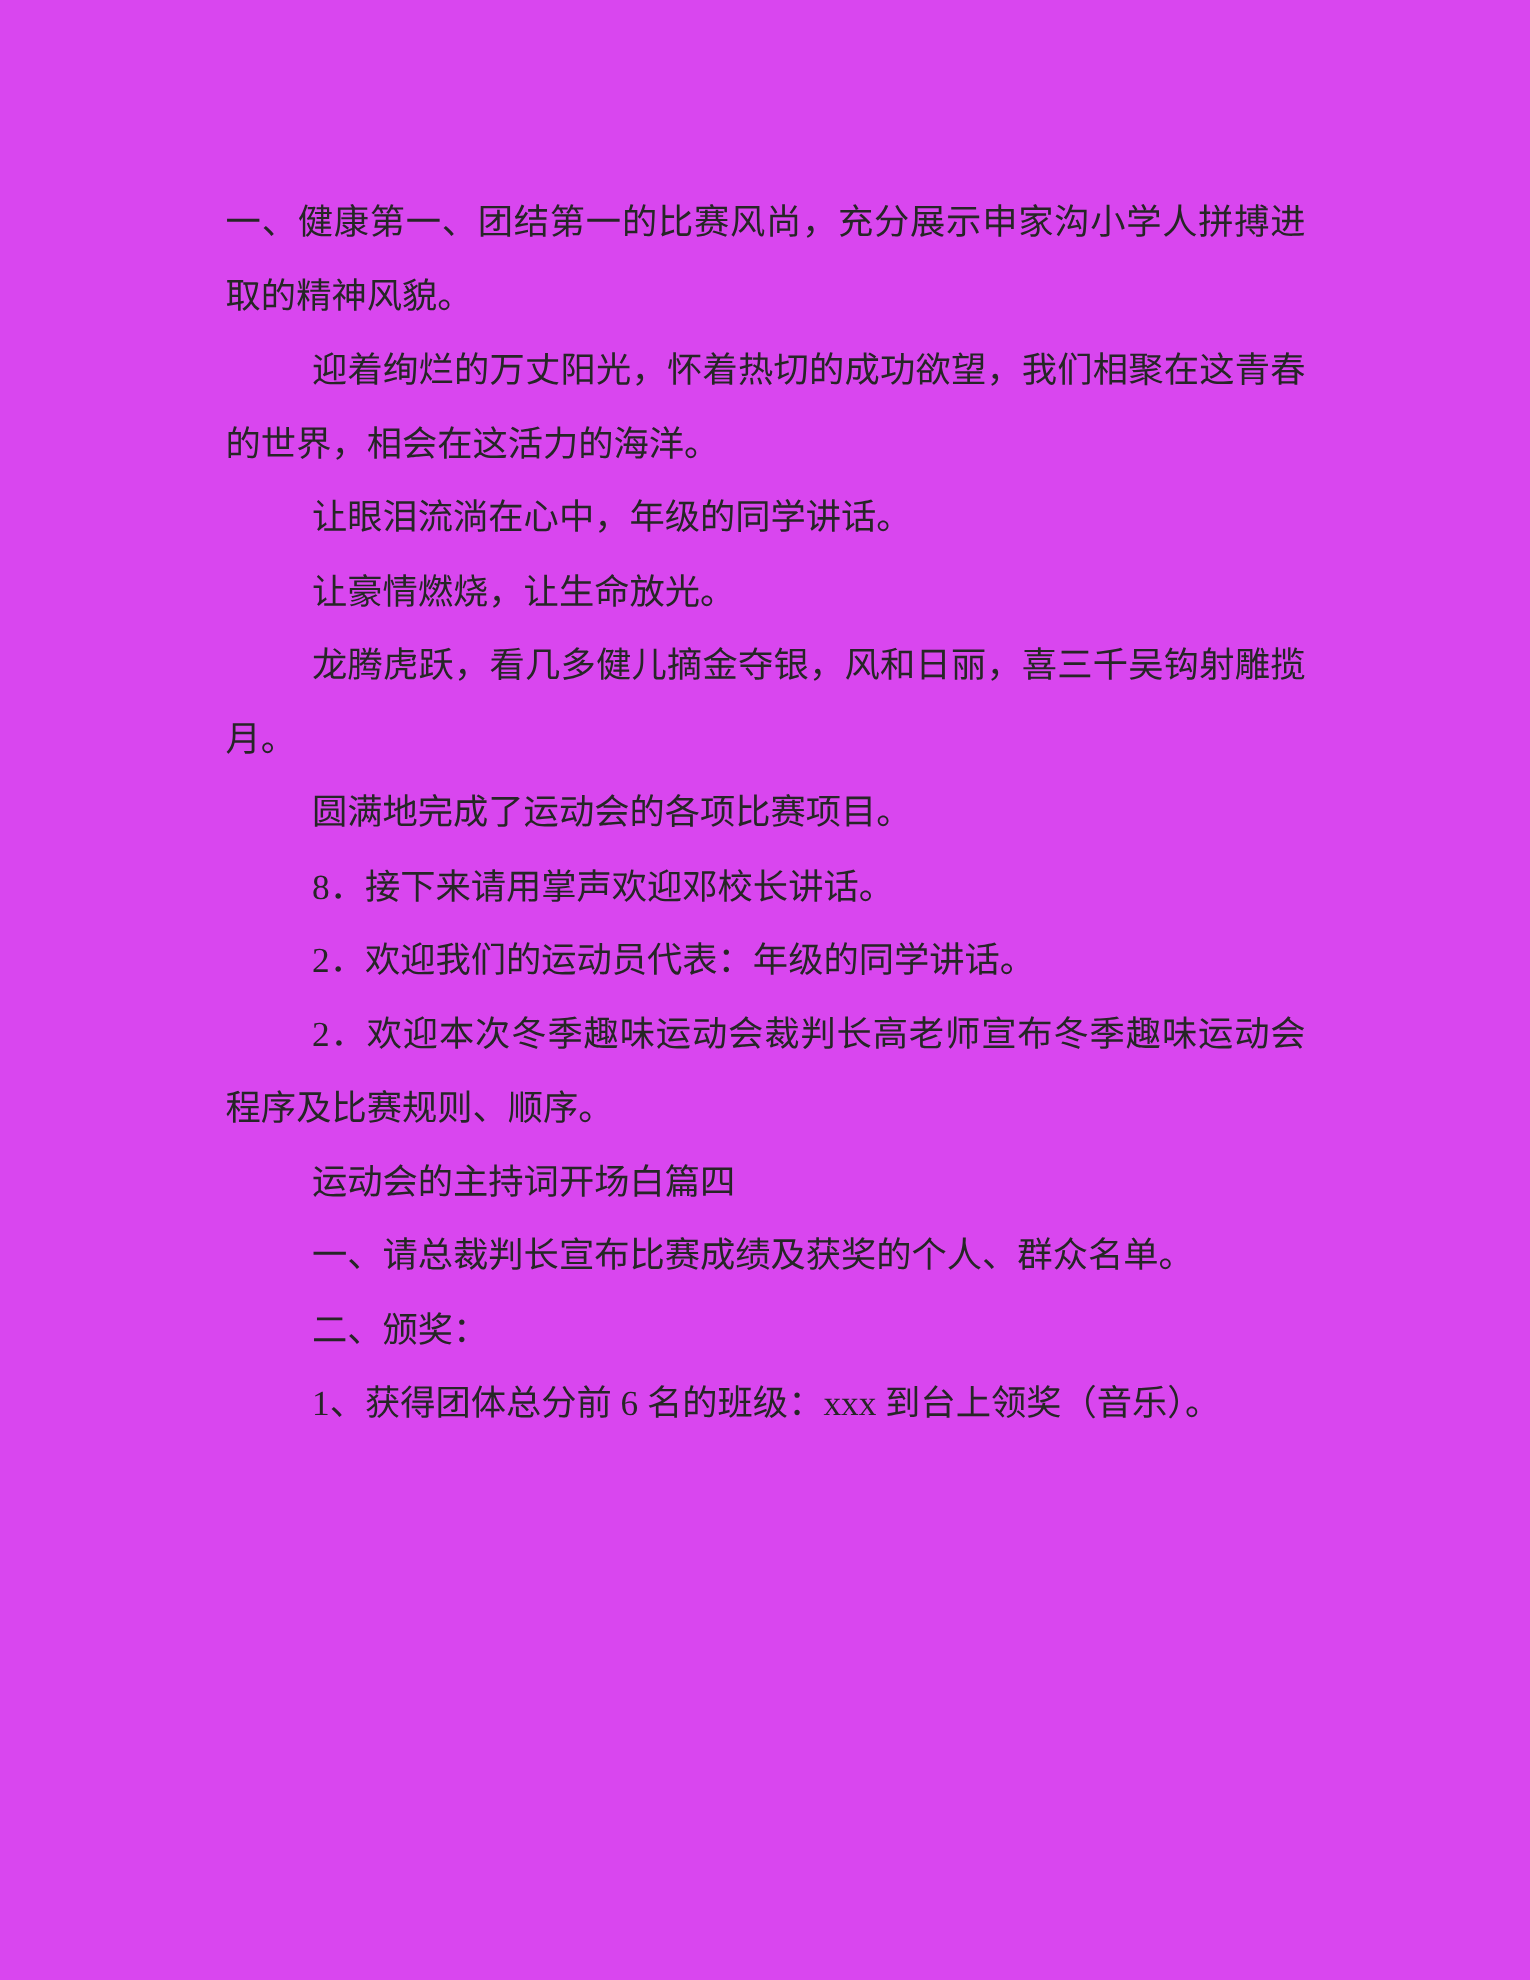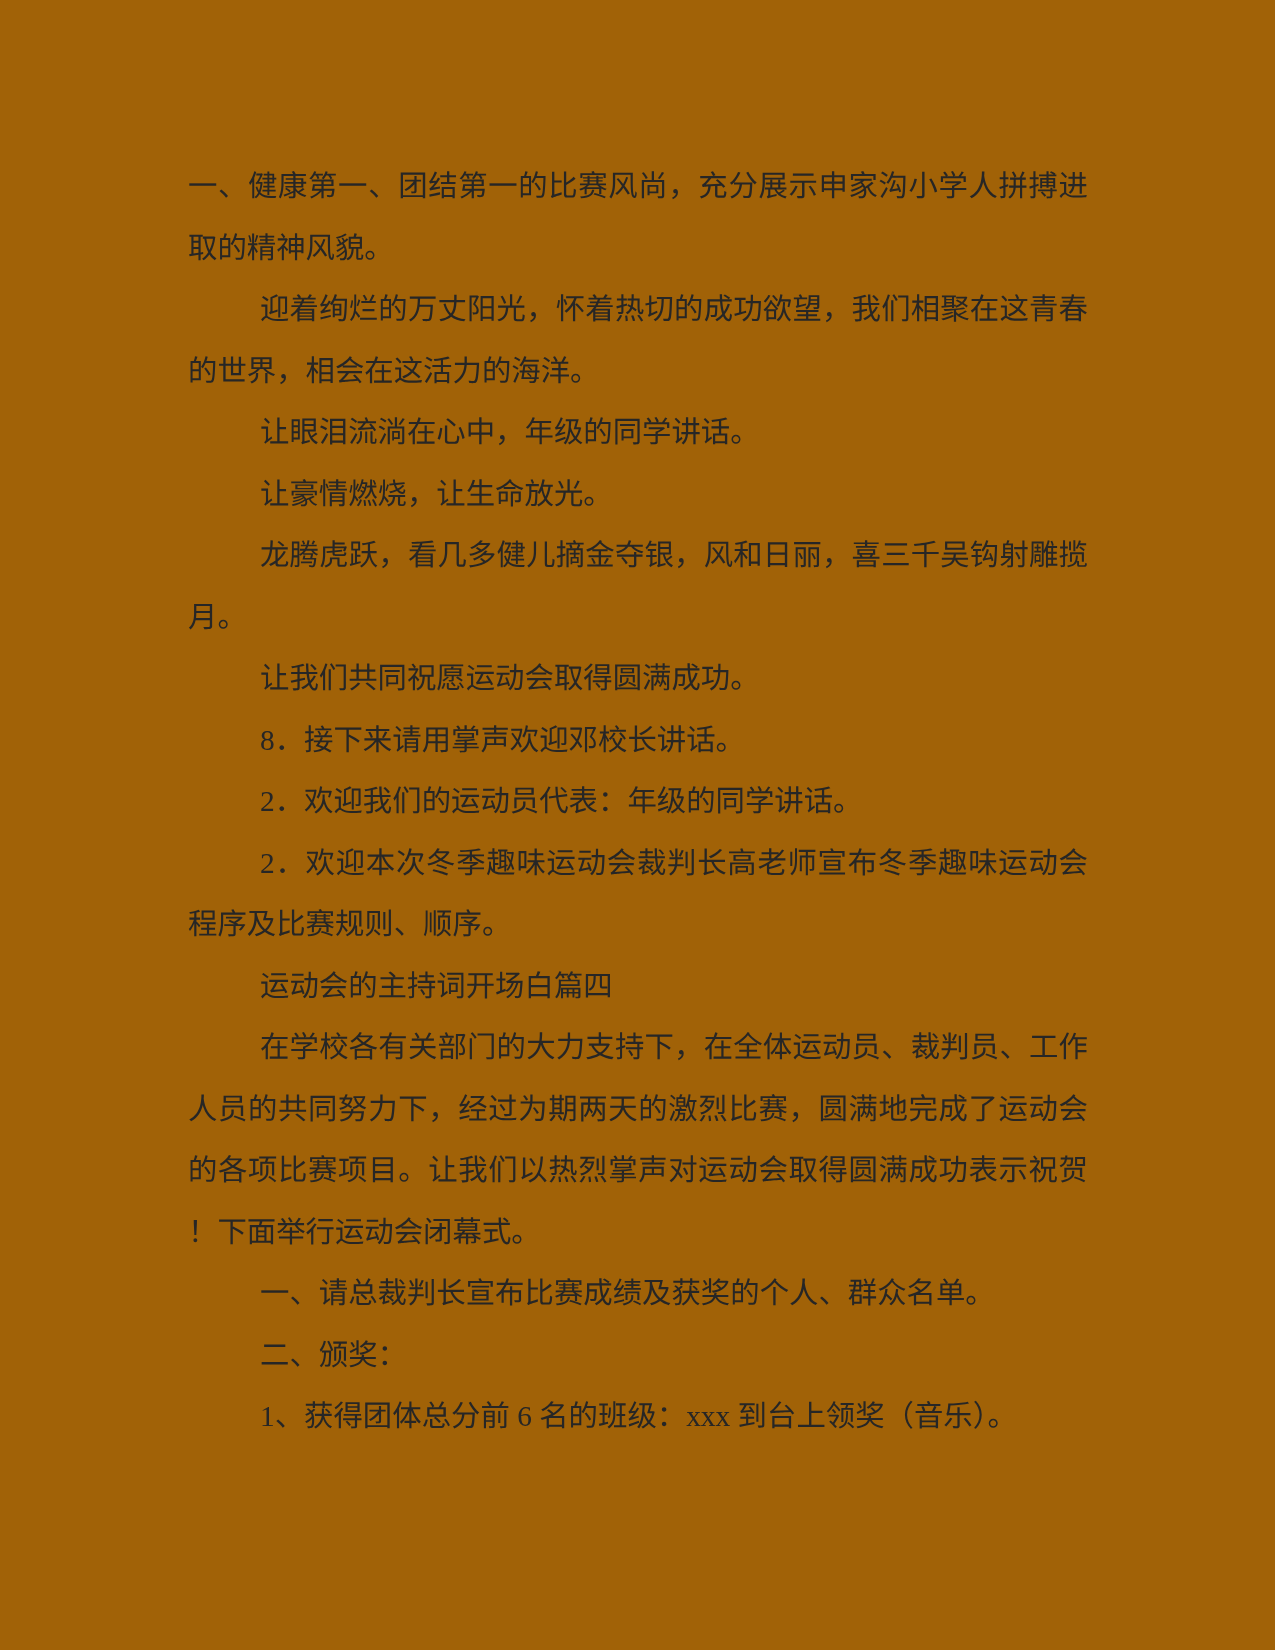--- a/index.html
+++ b/index.html
@@ -13,21 +13,21 @@
     overflow: hidden;
     position: relative;
     font-family: "Liberation Serif", "DejaVu Serif", serif;
   }
   .doc-page {
     position: absolute;
     left: 0;
     top: 0;
     width: 1275px;
     height: 1650px;
-    background: #a16207;
+    background: #d946ef;
   }
   .doc-body {
     position: absolute;
     left: 188px;
     top: 156px;
     width: 900px;
     color: #262626;
     font-size: 29.4px;
     line-height: 61.5px;
     text-align: justify;
@@ -48,23 +48,22 @@
 </head>
 <body style="background: rgb(255, 255, 255);">
 
 <div class="doc-page">
   <div class="doc-body" id="doc-body" style="color: rgb(38, 38, 38);">
       <p class="para">一、健康第一、团结第一的比赛风尚，充分展示申家沟小学人拼搏进取的精神风貌。</p>
       <p class="para indent">迎着绚烂的万丈阳光，怀着热切的成功欲望，我们相聚在这青春的世界，相会在这活力的海洋。</p>
       <p class="para indent">让眼泪流淌在心中，年级的同学讲话。</p>
       <p class="para indent">让豪情燃烧，让生命放光。</p>
       <p class="para indent">龙腾虎跃，看几多健儿摘金夺银，风和日丽，喜三千吴钩射雕揽月。</p>
-      <p class="para indent">让我们共同祝愿运动会取得圆满成功。</p>
+      <p class="para indent">圆满地完成了运动会的各项比赛项目。</p>
       <p class="para indent">8．接下来请用掌声欢迎邓校长讲话。</p>
       <p class="para indent">2．欢迎我们的运动员代表：年级的同学讲话。</p>
       <p class="para indent">2．欢迎本次冬季趣味运动会裁判长高老师宣布冬季趣味运动会程序及比赛规则、顺序。</p>
       <p class="para indent">运动会的主持词开场白篇四</p>
-      <p class="para indent">在学校各有关部门的大力支持下，在全体运动员、裁判员、工作人员的共同努力下，经过为期两天的激烈比赛，圆满地完成了运动会的各项比赛项目。让我们以热烈掌声对运动会取得圆满成功表示祝贺！下面举行运动会闭幕式。</p>
       <p class="para indent">一、请总裁判长宣布比赛成绩及获奖的个人、群众名单。</p>
       <p class="para indent">二、颁奖：</p>
       <p class="para indent">1、获得团体总分前 6 名的班级：xxx 到台上领奖（音乐）。</p>
     </div>
 </div>
 
 </body></html>

